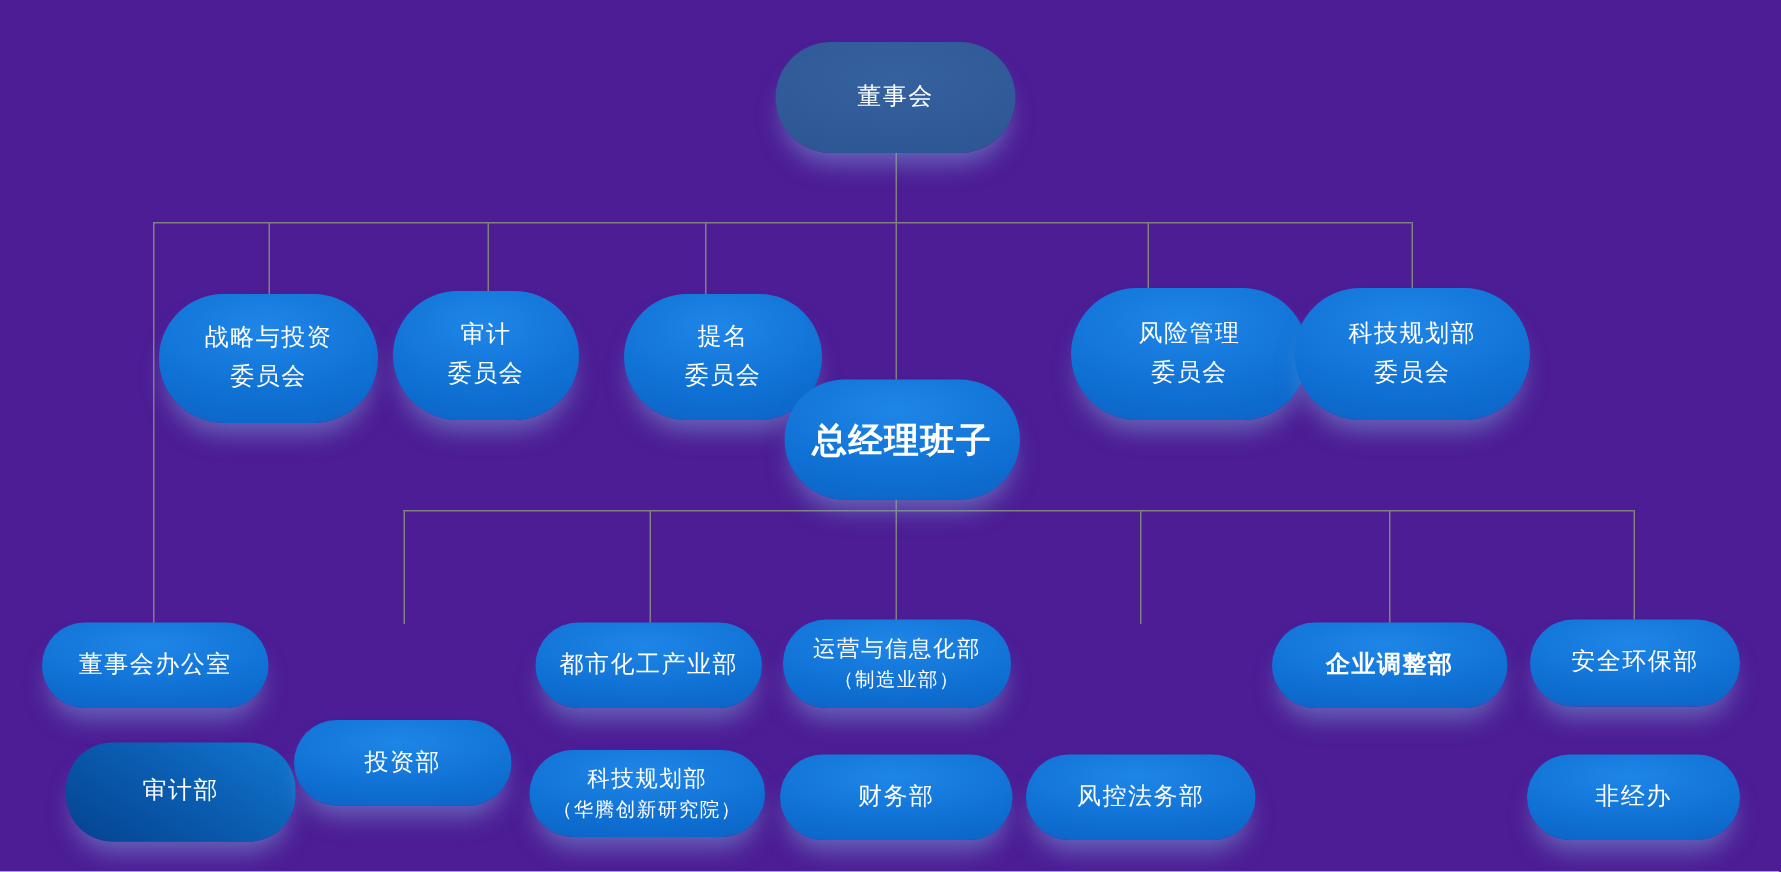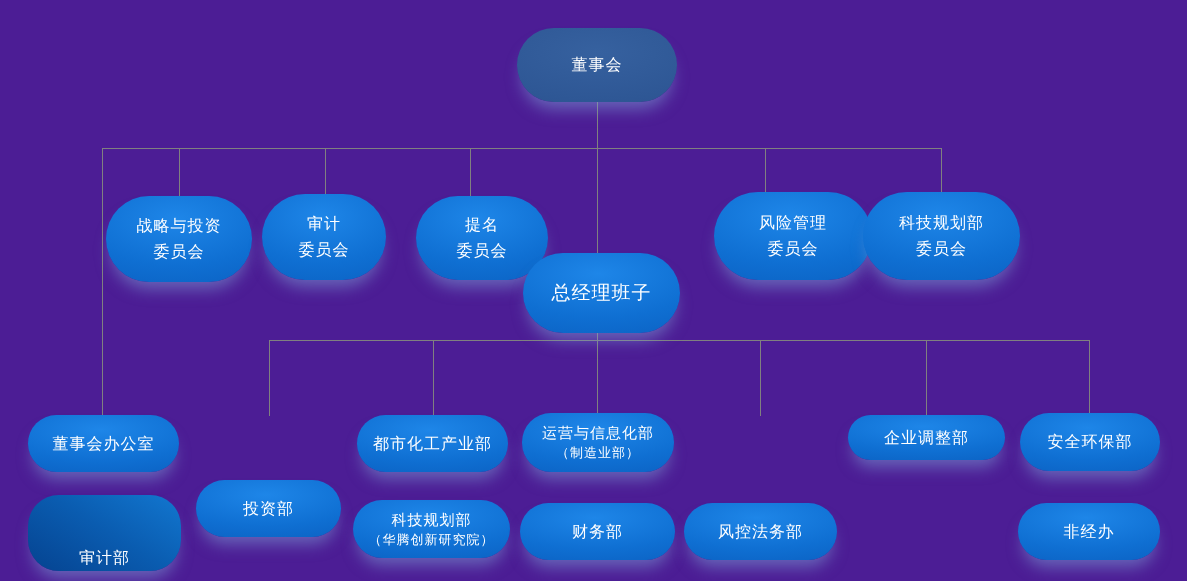--- a/index.html
+++ b/index.html
@@ -27,21 +27,21 @@
     background:radial-gradient(ellipse 130% 120% at 50% 32%, #36619f 0%, #2e5795 55%, #294e87 100%);
     border-radius:37px;
   }
   .blue{
     background:radial-gradient(ellipse 135% 115% at 48% 26%, #1e86e8 0%, #0f6fd2 48%, #0959b9 100%);
     align-items:center;
   }
   .r2{border-radius:44px;}
   .r3{border-radius:29px;}
   .gm{border-radius:40px;}
-  .gm .lbl{font-size:19px;font-weight:normal;line-height:24px;}
+  .gm .lbl{font-size:23px;font-weight:bold;line-height:24px;}
   .opslbl{font-size:15px !important;line-height:20px !important;}
   .auditdark{
     background:linear-gradient(212deg, #1277d0 0%, #0a5cb0 48%, #054390 100%);
     border-radius:31px;
   }
 </style>
 </head>
 <body>
 
 <div class="canvas">
@@ -94,28 +94,28 @@
   <div class="node blue r3" style="left:28px;top:415px;width:151px;height:57px;">
     <span class="lbl">董事会办公室</span>
   </div>
   <div class="node blue r3" style="left:357px;top:415px;width:151px;height:57px;">
     <span class="lbl">都市化工产业部</span>
   </div>
   <div class="node blue r3" style="left:522px;top:413px;width:152px;height:59px;">
     <span class="lbl opslbl">运营与信息化部</span>
     <span class="sub">（制造业部）</span>
   </div>
-  <div class="node blue r3" style="left:848px;top:415px;width:157px;height:45px;">
+  <div class="node blue r3" style="left:848px;top:415px;width:157px;height:57px;font-weight:bold;">
     <span class="lbl">企业调整部</span>
   </div>
   <div class="node blue r3" style="left:1020px;top:413px;width:140px;height:58px;">
     <span class="lbl">安全环保部</span>
   </div>
 
-  <div class="node auditdark" style="left:28px;top:495px;width:153px;height:76px;justify-content:flex-end;">
+  <div class="node auditdark" style="left:44px;top:495px;width:153px;height:66px;">
     <span class="lbl">审计部</span>
   </div>
   <div class="node blue r3" style="left:196px;top:480px;width:145px;height:57px;">
     <span class="lbl">投资部</span>
   </div>
   <div class="node blue r3" style="left:353px;top:500px;width:157px;height:58px;">
     <span class="lbl opslbl">科技规划部</span>
     <span class="sub">（华腾创新研究院）</span>
   </div>
   <div class="node blue r3" style="left:520px;top:503px;width:155px;height:57px;">

